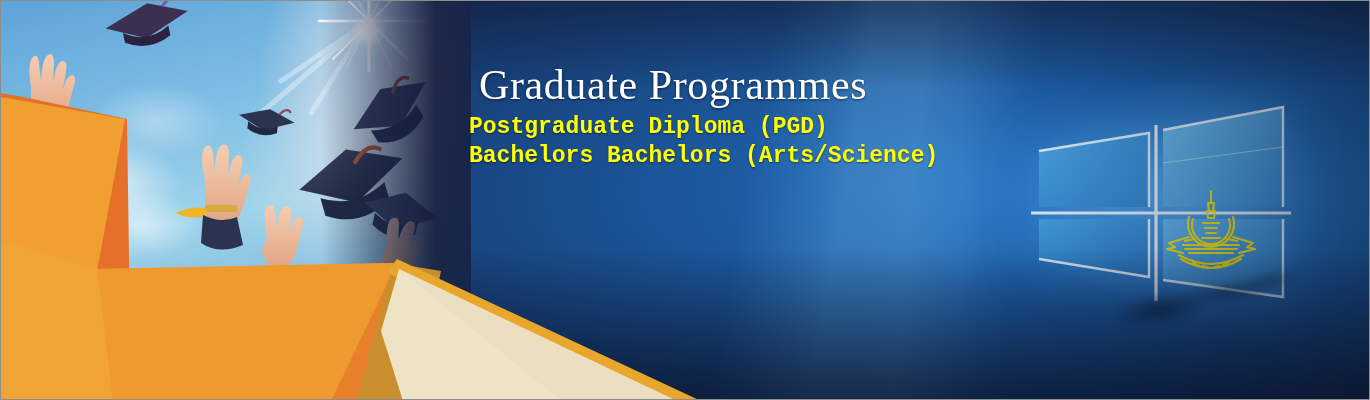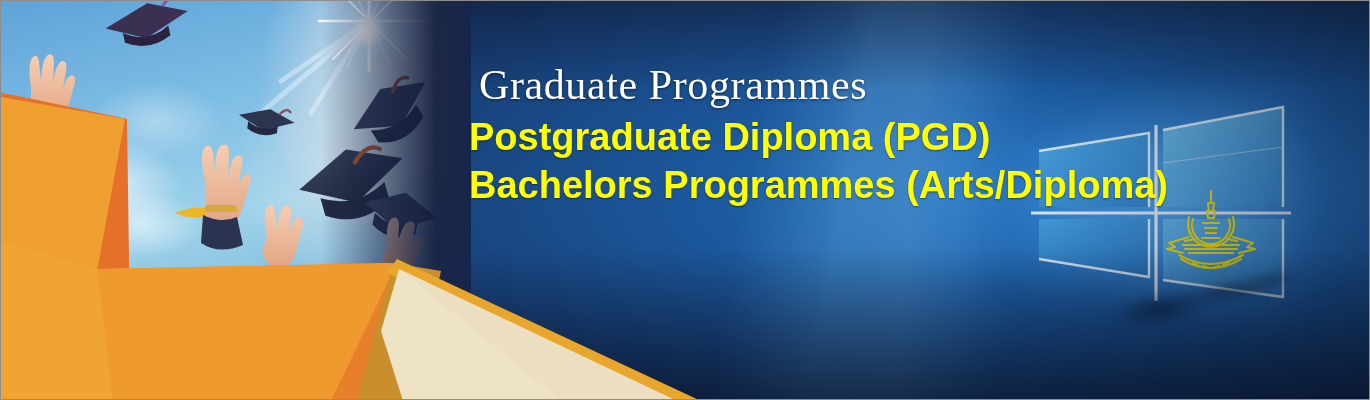--- a/index.html
+++ b/index.html
@@ -117,23 +117,23 @@
     font-family:"Liberation Serif","DejaVu Serif",serif;
     font-size:42px;
     line-height:1.05;
     color:#ffffff;
     letter-spacing:.6px;
     margin:0 0 6px 10px;
     text-shadow:0 1px 3px rgba(0,0,0,.55);
     white-space:nowrap;
   }
   .prog-line{
-    font-family:Liberation Sans, sans-serif;
+    font-family:Liberation Mono, monospace;
     font-weight:bold;
-    font-size:38px;
+    font-size:23px;
     line-height:1.27;
     color:#ffff00;
     letter-spacing:0px;
     white-space:nowrap;
     text-shadow:0 1px 2px rgba(0,0,0,.45);
   }
 </style>
 </head>
 <body>
 
@@ -350,16 +350,16 @@
 
       <polygon points="398,268 676,400 402,400 380,330" fill="#efe3c6"></polygon>
 
       <polygon points="398,268 676,400 560,400" fill="#eadcbd" opacity=".55"></polygon>
     </svg>
   </div>
 
   <div id="text-block">
     <div id="headline">Graduate Programmes</div>
     <div class="prog-line">Postgraduate Diploma (PGD)</div>
-    <div class="prog-line">Bachelors Programmes (Arts/Diploma)</div>
+    <div class="prog-line">Bachelors Bachelors (Arts/Science)</div>
   </div>
 
 </div>
 
 </body></html>

